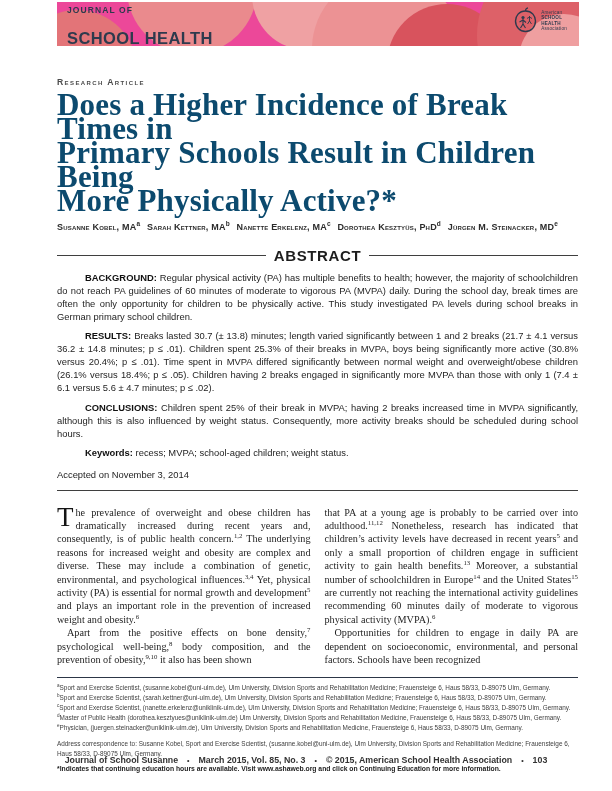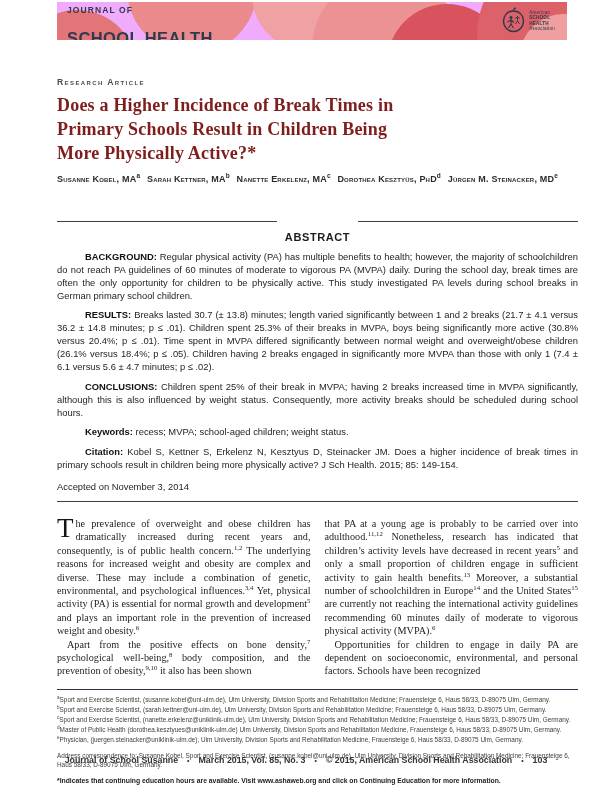--- a/index.html
+++ b/index.html
@@ -1,20 +1,20 @@
 <!DOCTYPE html>
 <html><head>
 <meta charset="utf-8">
 <style>
   html,body{margin:0;padding:0;background:#ffffff;}
   .page{position:relative;width:612px;height:791px;background:#fff;overflow:hidden;
         font-family:"Liberation Sans",sans-serif;color:#222;}
 
   
-  .banner{position:absolute;left:57px;top:2px;width:510px;height:38px;background:#f0abfc;overflow:hidden;}
+  .banner{position:absolute;left:57px;top:2px;width:510px;height:44px;background:#ec4899;overflow:hidden;padding-left:12px;}
   .banner .bub{position:absolute;border-radius:50%;}
   .b1{width:130px;height:130px;left:70px;top:-78px;background:#ea8a8d;}
   .b2{width:110px;height:110px;left:195px;top:-62px;background:#efa1a3;}
   .b3{width:150px;height:150px;left:255px;top:-28px;background:#ec9294;}
   .b4{width:120px;height:120px;left:330px;top:2px;background:#d8535d;}
   .b5{width:170px;height:170px;left:420px;top:-52px;background:#dd6168;}
   .b6{width:90px;height:90px;left:462px;top:12px;background:#ef9fa0;}
   .b7{width:120px;height:120px;left:-40px;top:8px;background:#e37478;}
   .banner-text{position:absolute;left:10px;top:4px;color:#2e3a4d;line-height:1;}
   .journal-of{font-size:8.5px;font-weight:bold;letter-spacing:1.1px;}
@@ -22,31 +22,31 @@
   .logo{position:absolute;right:12px;top:5px;display:flex;align-items:center;gap:2px;}
   .logo-words{color:#2e3a4d;font-size:4.6px;line-height:1.15;font-weight:bold;letter-spacing:0.2px;}
   .logo-words .lw-small{font-weight:normal;}
 
   
   .content{position:absolute;left:57px;top:56px;width:521px;}
 
   .kicker{margin-top:21px;font-size:8.6px;letter-spacing:1.4px;color:#4a4a4a;
           font-variant:small-caps;font-weight:bold;}
   .title{margin-top:6px;font-family:"Liberation Serif",serif;font-weight:bold;
-         font-size:18px;line-height:24px;color:#7f1d1d;letter-spacing:0.2px;}
+         font-size:31px;line-height:24px;color:#0c4a6e;letter-spacing:0.2px;}
   .title span{display:block;}
   .authors{margin-top:7px;font-size:9px;font-weight:bold;font-variant:small-caps;
            color:#2b2b2b;letter-spacing:0.2px;}
   .authors .author{margin-right:4px;}
   .authors sup{font-size:6.5px;font-variant:normal;}
 
   
   .abs-rule{margin-top:15px;display:flex;align-items:center;}
   .abs-rule .line{flex:1;border-top:1.3px solid #3f3f3f;}
-  .abs-label{padding:0 8px;font-size:11px;font-weight:bold;letter-spacing:0.6px;color:#1d1d1d;margin-top:32px;}
+  .abs-label{padding:0 8px;font-size:15px;font-weight:bold;letter-spacing:0.6px;color:#1d1d1d;}
   .abs{font-size:9.4px;line-height:13px;text-align:justify;color:#242424;}
   .abs p{margin:6.5px 0 0 0;}
   .abs b{color:#111;padding-left:28px;}
   .dates{font-size:9.4px;line-height:13.5px;margin-top:9px;color:#242424;}
   .bottom-rule{margin-top:8px;border-top:1.3px solid #3f3f3f;}
 
   
   .body-cols{margin-top:15px;display:flex;gap:14px;
              font-family:"Liberation Serif",serif;font-size:10.2px;line-height:13.4px;
              text-align:justify;color:#1e1e1e;}
@@ -124,21 +124,20 @@
       <div class="line"></div>
       <div class="abs-label">ABSTRACT</div>
       <div class="line"></div>
     </div>
 
     <div class="abs">
       <p><b>BACKGROUND:</b> <span>Regular physical activity (PA) has multiple benefits to health; however, the majority of schoolchildren do not reach PA guidelines of 60 minutes of moderate to vigorous PA (MVPA) daily. During the school day, break times are often the only opportunity for children to be physically active. This study investigated PA levels during school breaks in German primary school children.</span></p>
       <p><b>RESULTS:</b> <span>Breaks lasted 30.7 (± 13.8) minutes; length varied significantly between 1 and 2 breaks (21.7 ± 4.1 versus 36.2 ± 14.8 minutes; p ≤ .01). Children spent 25.3% of their breaks in MVPA, boys being significantly more active (30.8% versus 20.4%; p ≤ .01). Time spent in MVPA differed significantly between normal weight and overweight/obese children (26.1% versus 18.4%; p ≤ .05). Children having 2 breaks engaged in significantly more MVPA than those with only 1 (7.4 ± 6.1 versus 5.6 ± 4.7 minutes; p ≤ .02).</span></p>
       <p><b>CONCLUSIONS:</b> <span>Children spent 25% of their break in MVPA; having 2 breaks increased time in MVPA significantly, although this is also influenced by weight status. Consequently, more activity breaks should be scheduled during school hours.</span></p>
       <p><b>Keywords:</b> <span>recess; MVPA; school-aged children; weight status.</span></p>
-      <p><b>Citation:</b> <span>Kobel S, Kettner S, Erkelenz N, Kesztyus D, Steinacker JM. Does a higher incidence of break times in primary schools result in children being more physically active? J Sch Health. 2015; 85: 149-154.</span></p>
     </div>
 
     <div class="dates">
       <div>Accepted on November 3, 2014</div>
     </div>
 
     <div class="bottom-rule"></div>
 
     <div class="body-cols">
       <div class="col">

